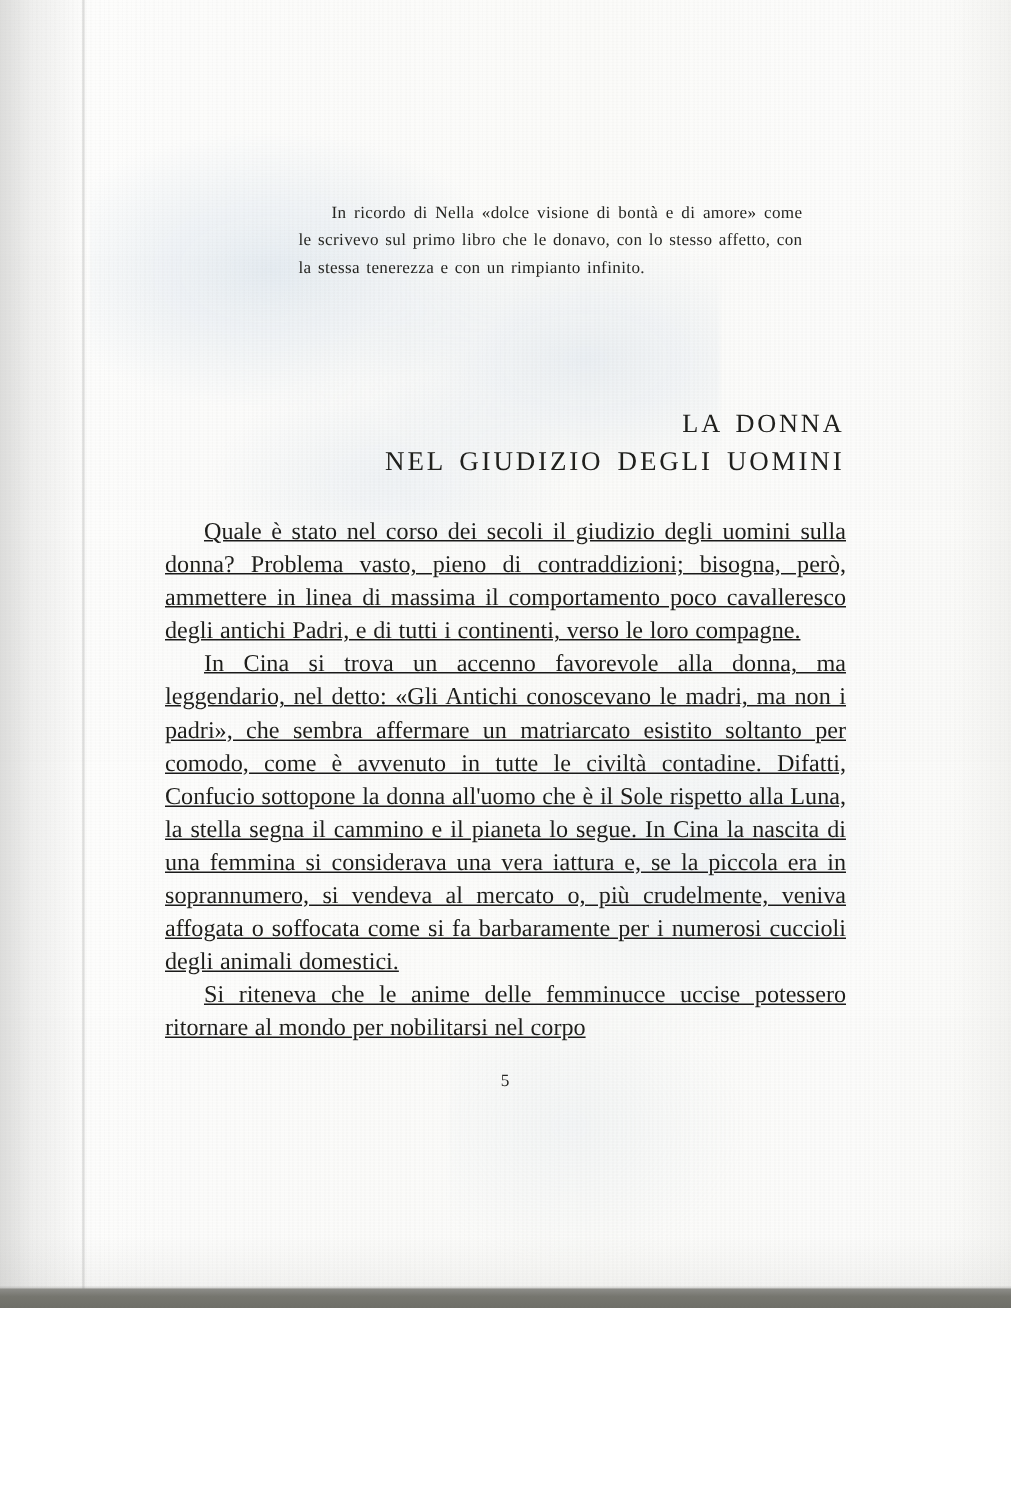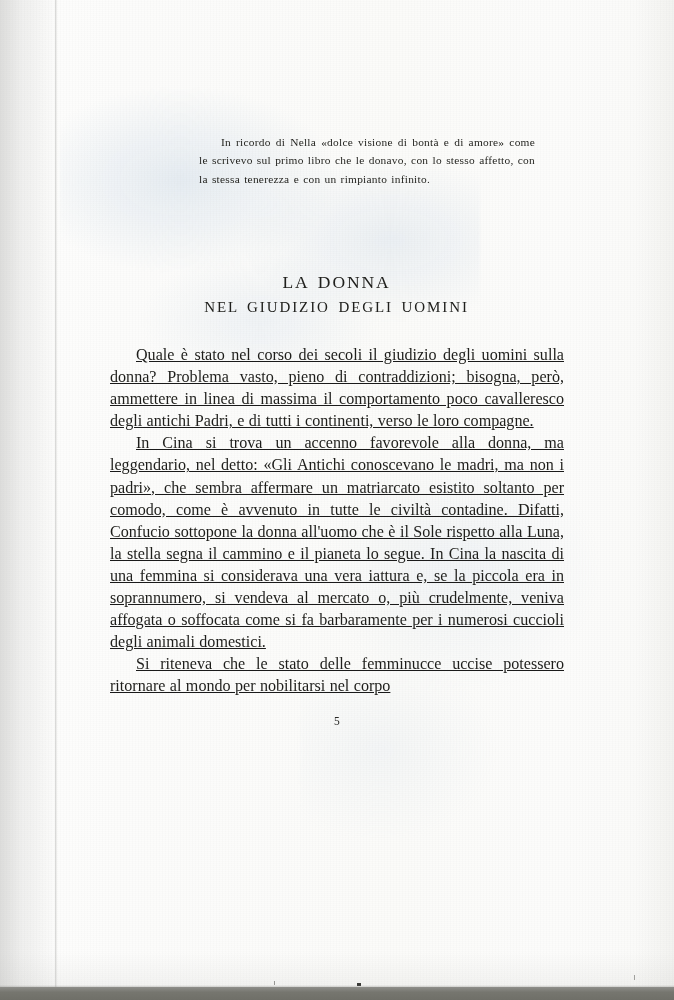--- a/index.html
+++ b/index.html
@@ -4,21 +4,21 @@
 <style>
   html, body {
     margin: 0;
     padding: 0;
     background: #ffffff;
   }
 
   #page {
     position: relative;
     width: 674px;
-    height: 1000px;
+    height: 872px;
     overflow: hidden;
     background: #fbfbfa;
     font-family: "Liberation Serif", serif;
     color: #1a1a1a;
   }
 
   
   .paper-base {
     position: absolute;
     inset: 0;
@@ -137,32 +137,32 @@
     letter-spacing: 0.25px;
     word-spacing: 1.1px;
     color: #252521;
   }
 
   .doc-title {
     position: absolute;
     left: 110px;
     top: 270px;
     width: 453px;
-    text-align: center;
+    text-align: right;
   }
   .doc-title .tline {
     display: block;
     font-size: 17.5px;
     line-height: 25px;
     letter-spacing: 1.9px;
     word-spacing: 3px;
     color: #20201d;
   }
   .doc-title .tline-2 {
-    font-size: 15px;
+    font-size: 18px;
   }
 
   .body-text {
     position: absolute;
     left: 110px;
     top: 344px;
     width: 454px;
     text-decoration: underline;
   }
 
@@ -208,21 +208,21 @@
     <div class="dedication">In ricordo di Nella «dolce visione di bontà e di amore» come le scrivevo sul primo libro che le donavo, con lo stesso affetto, con la stessa tenerezza e con un rimpianto infinito.</div>
 
     <div class="doc-title">
       <span class="tline tline-1">LA DONNA</span>
       <span class="tline tline-2">NEL GIUDIZIO DEGLI UOMINI</span>
     </div>
 
     <div class="body-text">
       <p class="para">Quale è stato nel corso dei secoli il giudizio degli uomini sulla donna? Problema vasto, pieno di contraddizioni; bisogna, però, ammettere in linea di massima il comportamento poco cavalleresco degli antichi Padri, e di tutti i continenti, verso le loro compagne.</p>
       <p class="para">In Cina si trova un accenno favorevole alla donna, ma leggendario, nel detto: «Gli Antichi conoscevano le madri, ma non i padri», che sembra affermare un matriarcato esistito soltanto per comodo, come è avvenuto in tutte le civiltà contadine. Difatti, Confucio sottopone la donna all'uomo che è il Sole rispetto alla Luna, la stella segna il cammino e il pianeta lo segue. In Cina la nascita di una femmina si considerava una vera iattura e, se la piccola era in soprannumero, si vendeva al mercato o, più crudelmente, veniva affogata o soffocata come si fa barbaramente per i numerosi cuccioli degli animali domestici.</p>
-      <p class="para">Si riteneva che le stato delle femminucce uccise potessero ritornare al mondo per nobilitarsi nel corpo</p>
+      <p class="para">Si riteneva che le anime delle femminucce uccise potessero ritornare al mondo per nobilitarsi nel corpo</p>
     </div>
 
     <div class="page-number">5</div>
 
   </div>
 
   <div class="scan-strip-edge"></div>
   <div class="scan-strip"></div>
 
 </div>

